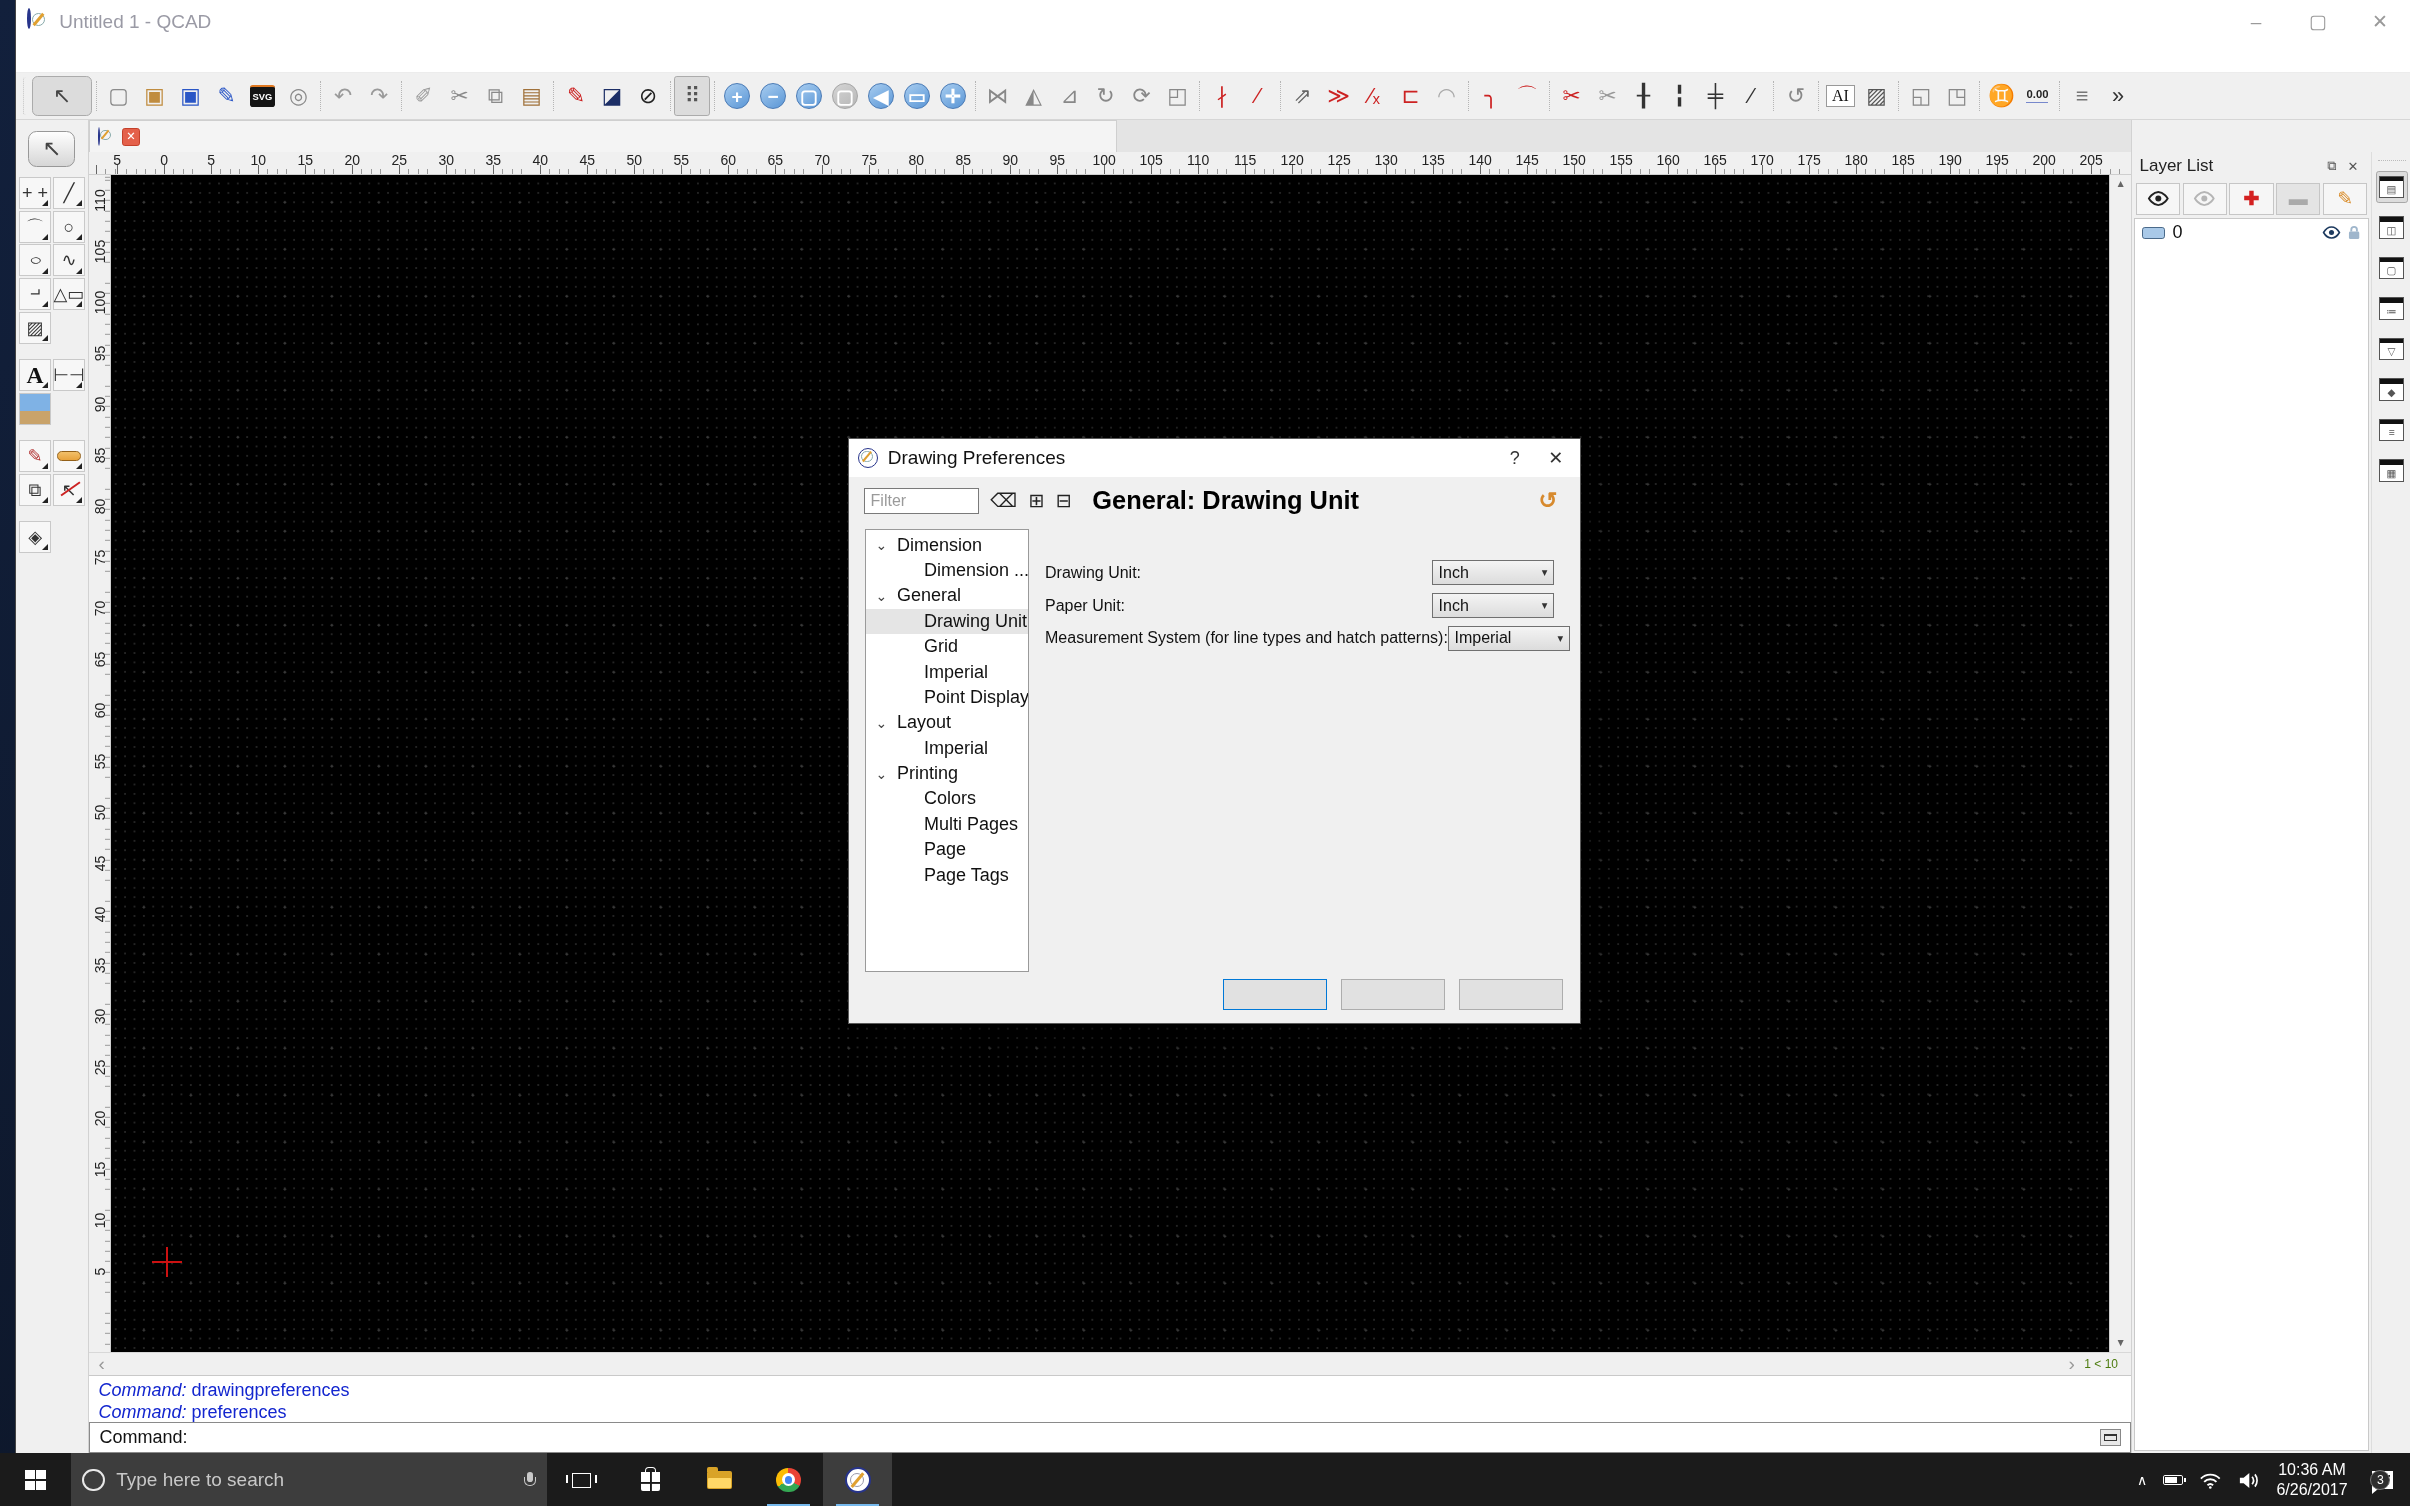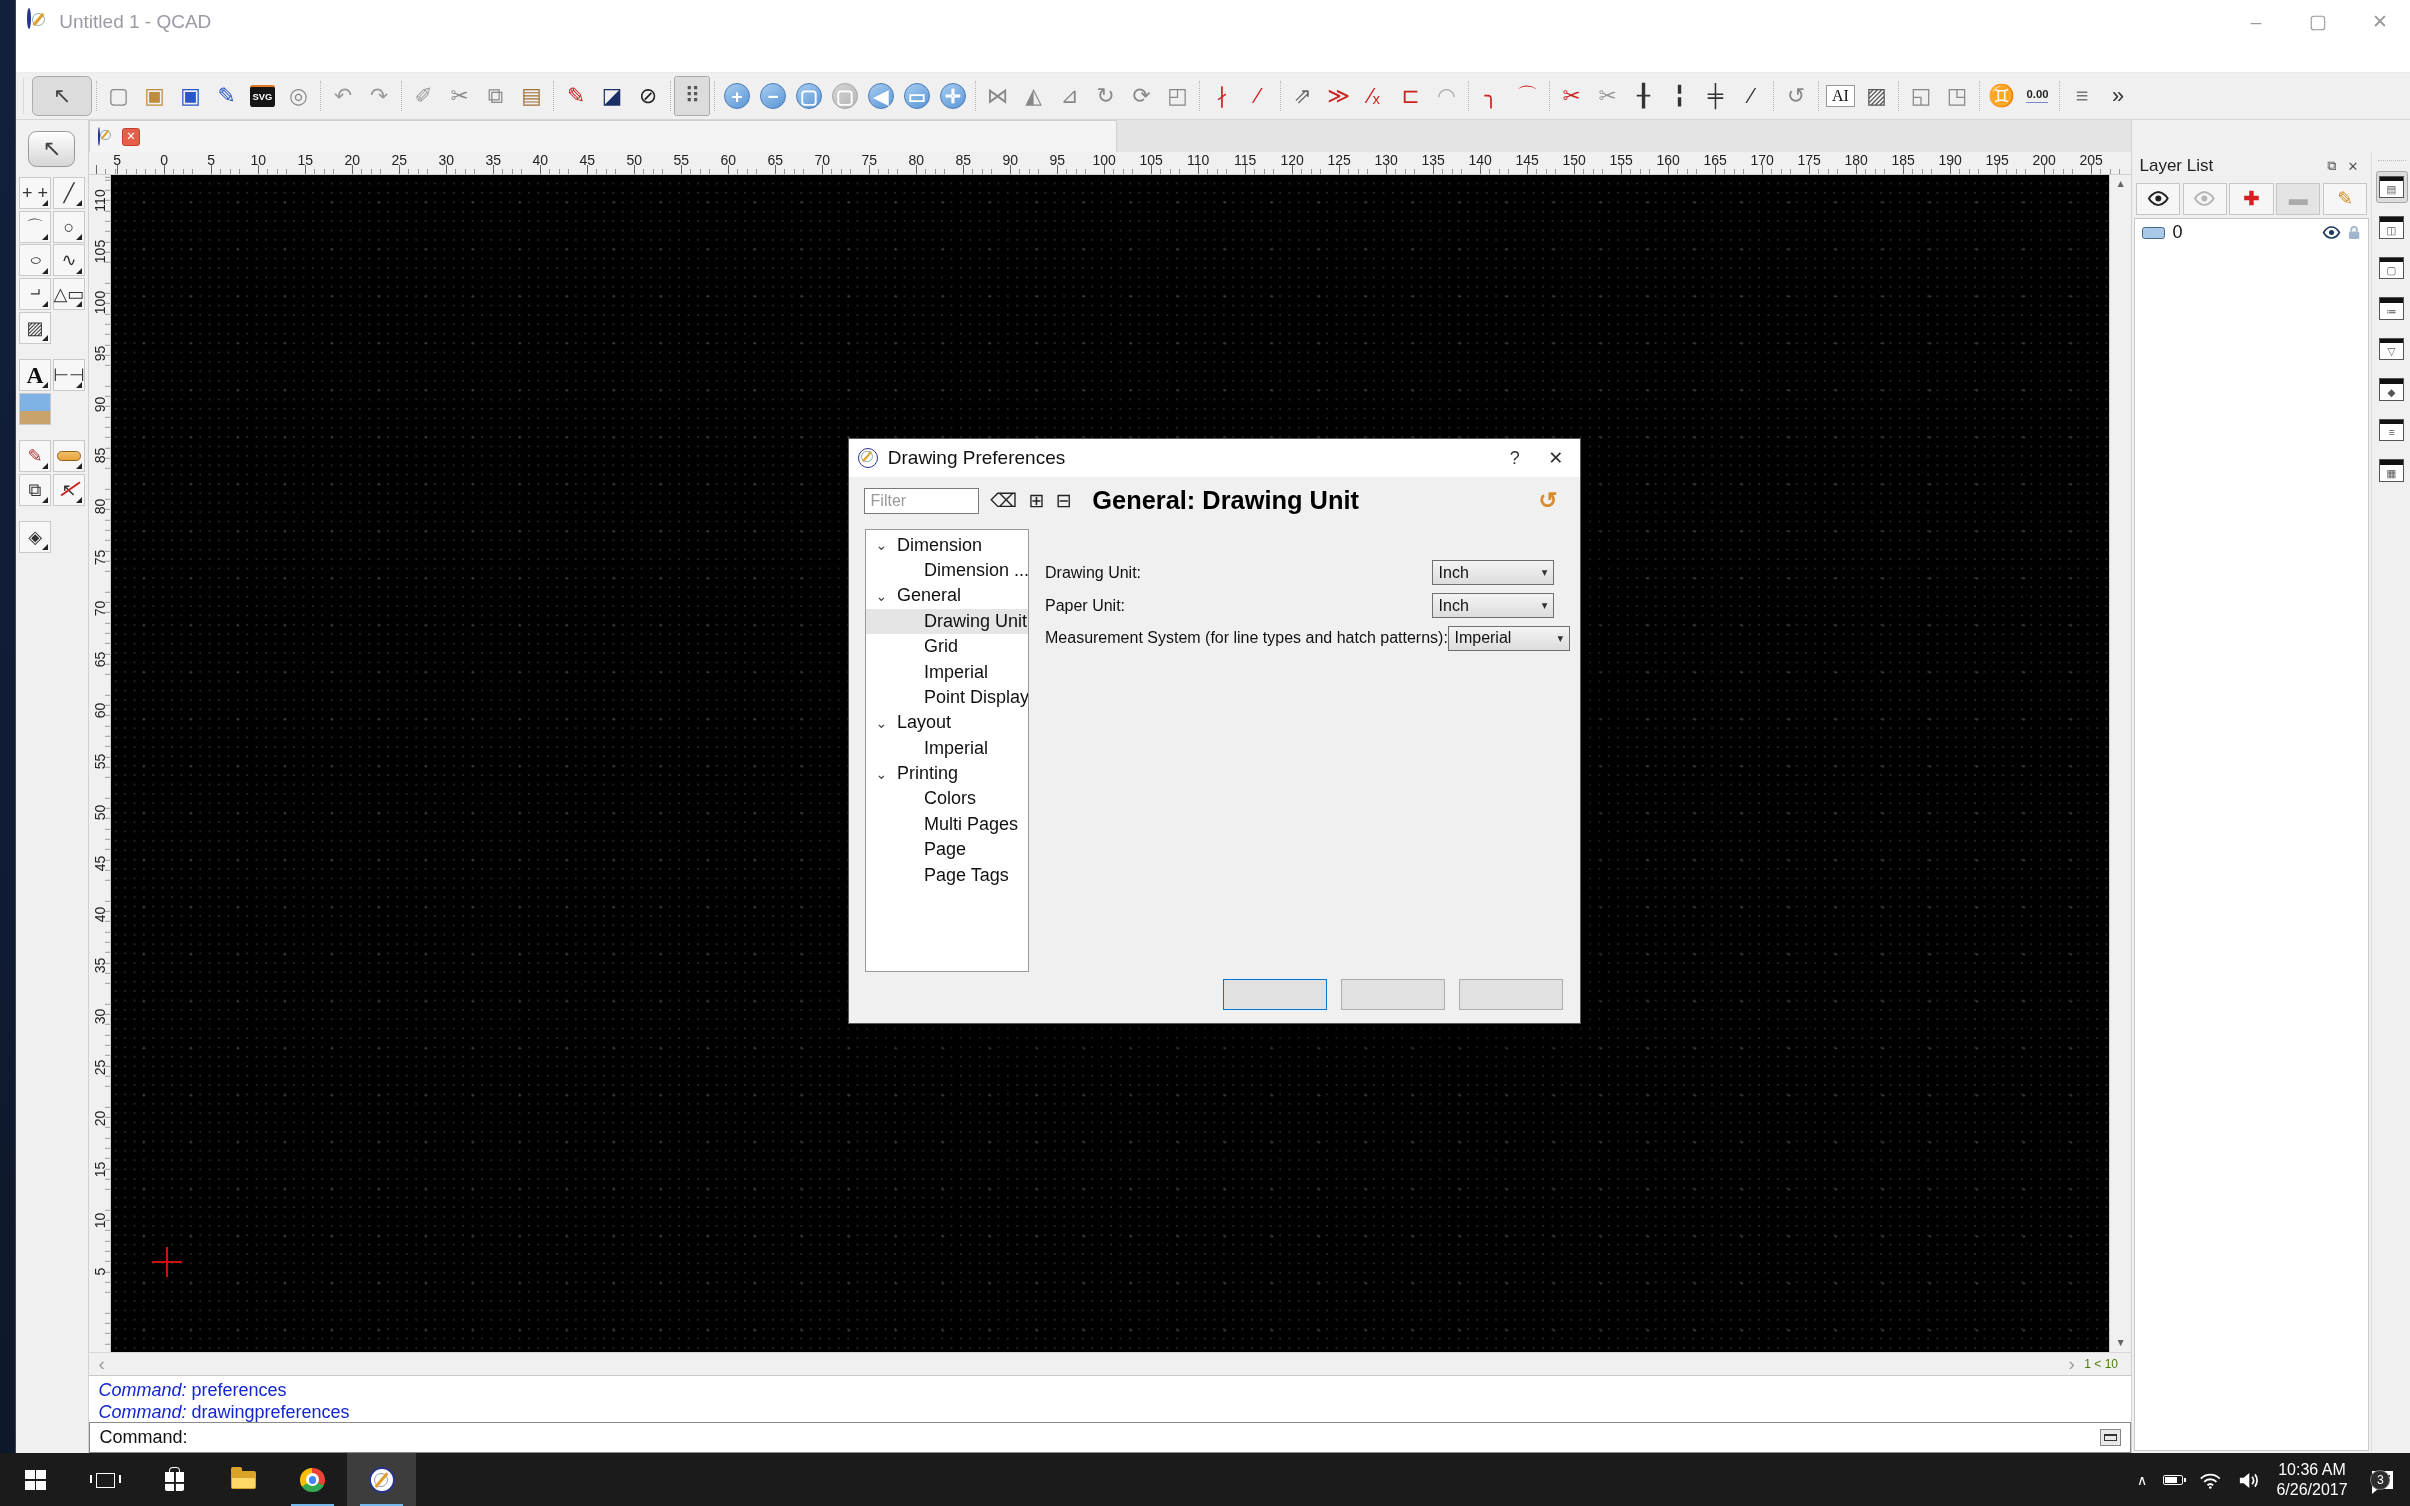--- a/index.html
+++ b/index.html
@@ -618,25 +618,25 @@
           <span class="hs-left">‹</span>
           <span class="hs-spacer"></span>
           <span class="hs-right">›</span>
           <span class="range-label">1 &lt; 10</span>
         </div>
 
         <div class="cmdhistory">
 
         <div class="cmdline">
               <span class="pfx">Command:</span>
-              <span>preferences</span>
+              <span>drawingpreferences</span>
             </div>
             <div class="cmdline">
               <span class="pfx">Command:</span>
-              <span>drawingpreferences</span>
+              <span>preferences</span>
             </div>
           </div>
         <div class="chscroll" style="position:absolute"></div>
 
         <div class="cmdinput">
           <span>Command:</span>
           <span class="ci-btn">
               <i></i>
             </span>
         </div>
@@ -840,20 +840,25 @@
 
   <div class="taskbar">
     <div class="tstart">
       <span class="winlogo">
           <i></i>
           <i></i>
           <i></i>
           <i></i>
         </span>
     </div>
+    <div class="tsearch">
+      <span class="cortana"></span>
+      <span class="ph">Type here to search</span>
+      <span class="mic"></span>
+    </div>
     <div class="tk">
         <span class="tv"></span>
       </div>
     <div class="tk">
         <span class="storeicon"></span>
       </div>
     <div class="tk">
         <span class="folder"></span>
       </div>
     <div class="tk">

